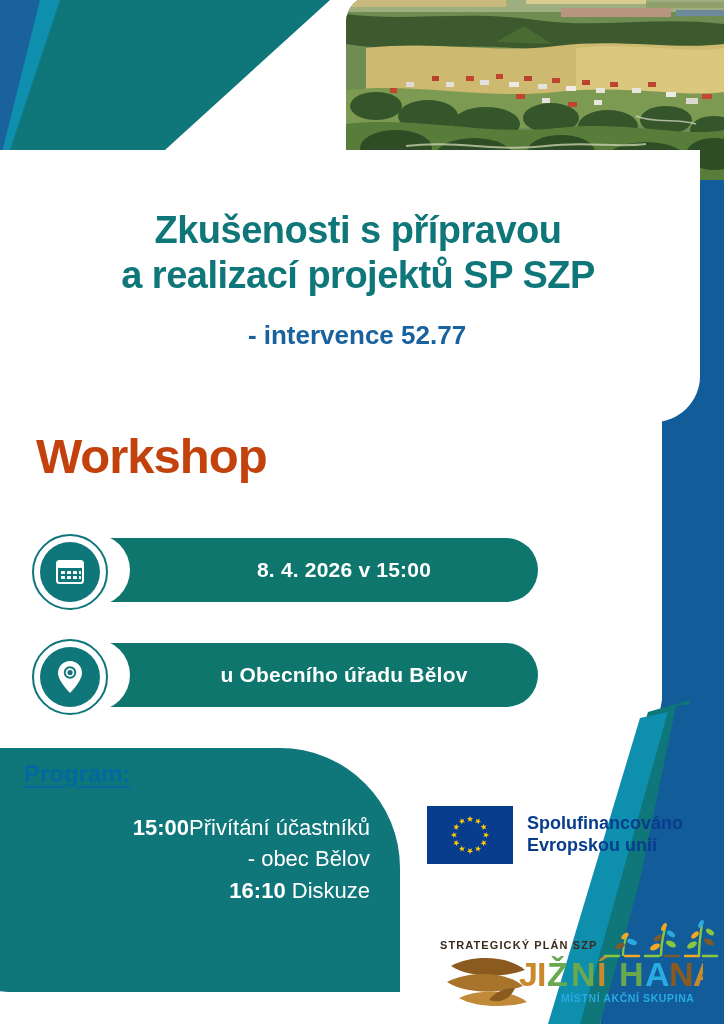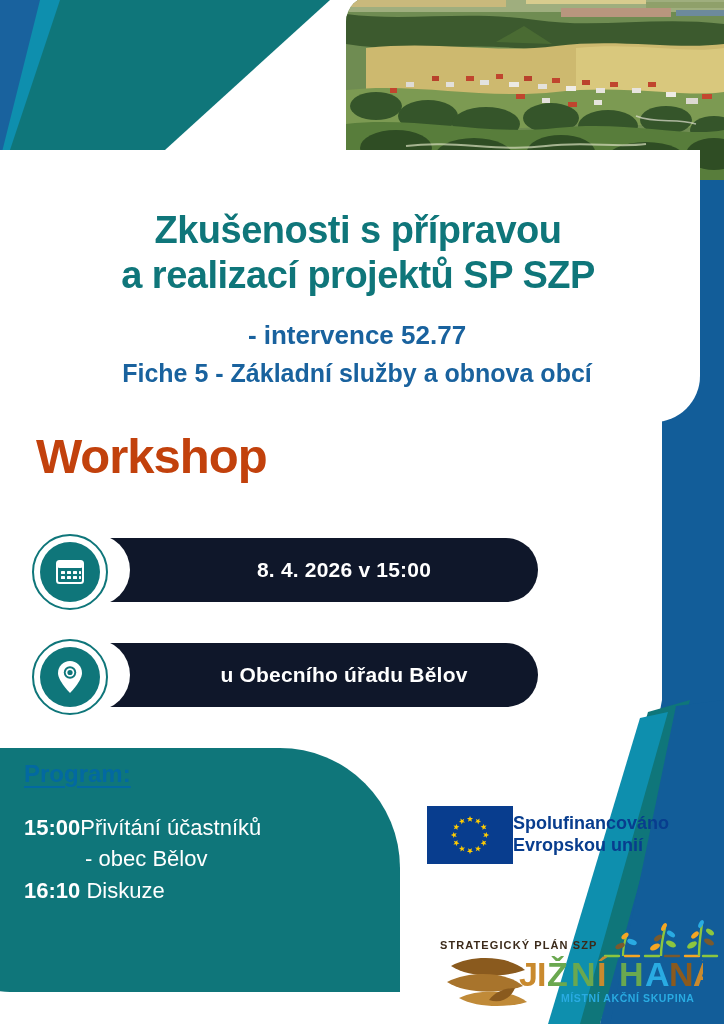--- a/index.html
+++ b/index.html
@@ -41,21 +41,21 @@
     color:#c2410c;font-weight:700;font-size:49px;letter-spacing:-1px;
   }
 
   
   .inforow{position:absolute;height:72px;}
   .inforow.r1{left:32px;top:534px;}
   .inforow.r2{left:32px;top:639px;}
 
   .pill{
     position:absolute;left:46px;top:4px;width:460px;height:64px;
-    background:#0f172a;border-radius:32px;
+    background:#0f766e;border-radius:32px;
     display:flex;align-items:center;justify-content:center;
   }
   .pill span{
     color:#ffffff;font-weight:700;font-size:21px;letter-spacing:0.2px;
     padding-left:72px;
   }
   .notch{
     position:absolute;left:52px;top:0px;width:46px;height:72px;
     background:#ffffff;border-radius:0 36px 36px 0;
   }
@@ -73,29 +73,29 @@
   
   .program{
     position:absolute;left:-60px;top:748px;width:460px;height:244px;
     background:#0F767A;border-radius:0 120px 0 70px;
   }
   .prog-title{
     position:absolute;left:24px;top:760px;
     color:#0369a1;font-weight:700;font-size:24px;
     text-decoration:underline;text-underline-offset:4px;
   }
-  .prog-list{position:absolute;left:24px;top:812px;width:330px;}
+  .prog-list{position:absolute;left:40px;top:812px;width:330px;text-align:right;}
   .prog-item{
     color:#ffffff;font-size:22px;line-height:1.43;white-space:nowrap;
   }
   .prog-item b{font-weight:700;}
   .prog-item i{font-style:normal;font-weight:400;}
 
   
-  .eu{position:absolute;left:427px;top:806px;display:flex;align-items:center;}
+  .eu{position:absolute;left:427px;top:806px;display:flex;align-items:center;gap:14px;}
   .euflag{width:86px;height:58px;background:#083D8E;position:relative;flex:none;}
   .euflag svg{display:block;}
   .eutext{color:#083D8E;font-weight:700;font-size:18px;line-height:1.22;}
   .eutext span{display:block;}
 
   
   .szp{position:absolute;left:440px;top:920px;display:flex;align-items:center;gap:6px;}
   .szp-label{
     color:#3B2A1A;font-size:11px;font-weight:700;letter-spacing:1.1px;
     white-space:nowrap;
@@ -206,21 +206,20 @@
 
   <div class="headcard"></div>
 
   <div class="title">
     <span>Zkušenosti s přípravou</span>
     <span class="l2">a realizací projektů SP SZP</span>
   </div>
 
   <div class="subtitle">
     <span>- intervence 52.77</span>
-    <span class="s2">Fiche 5 - Základní služby a obnova obcí</span>
   </div>
 
   <div class="workshop">Workshop</div>
 
   <div class="inforow r1">
     <div class="pill">
       <span>8. 4. 2026 v 15:00</span>
     </div>
     <div class="notch"></div>
     <div class="iconring">

